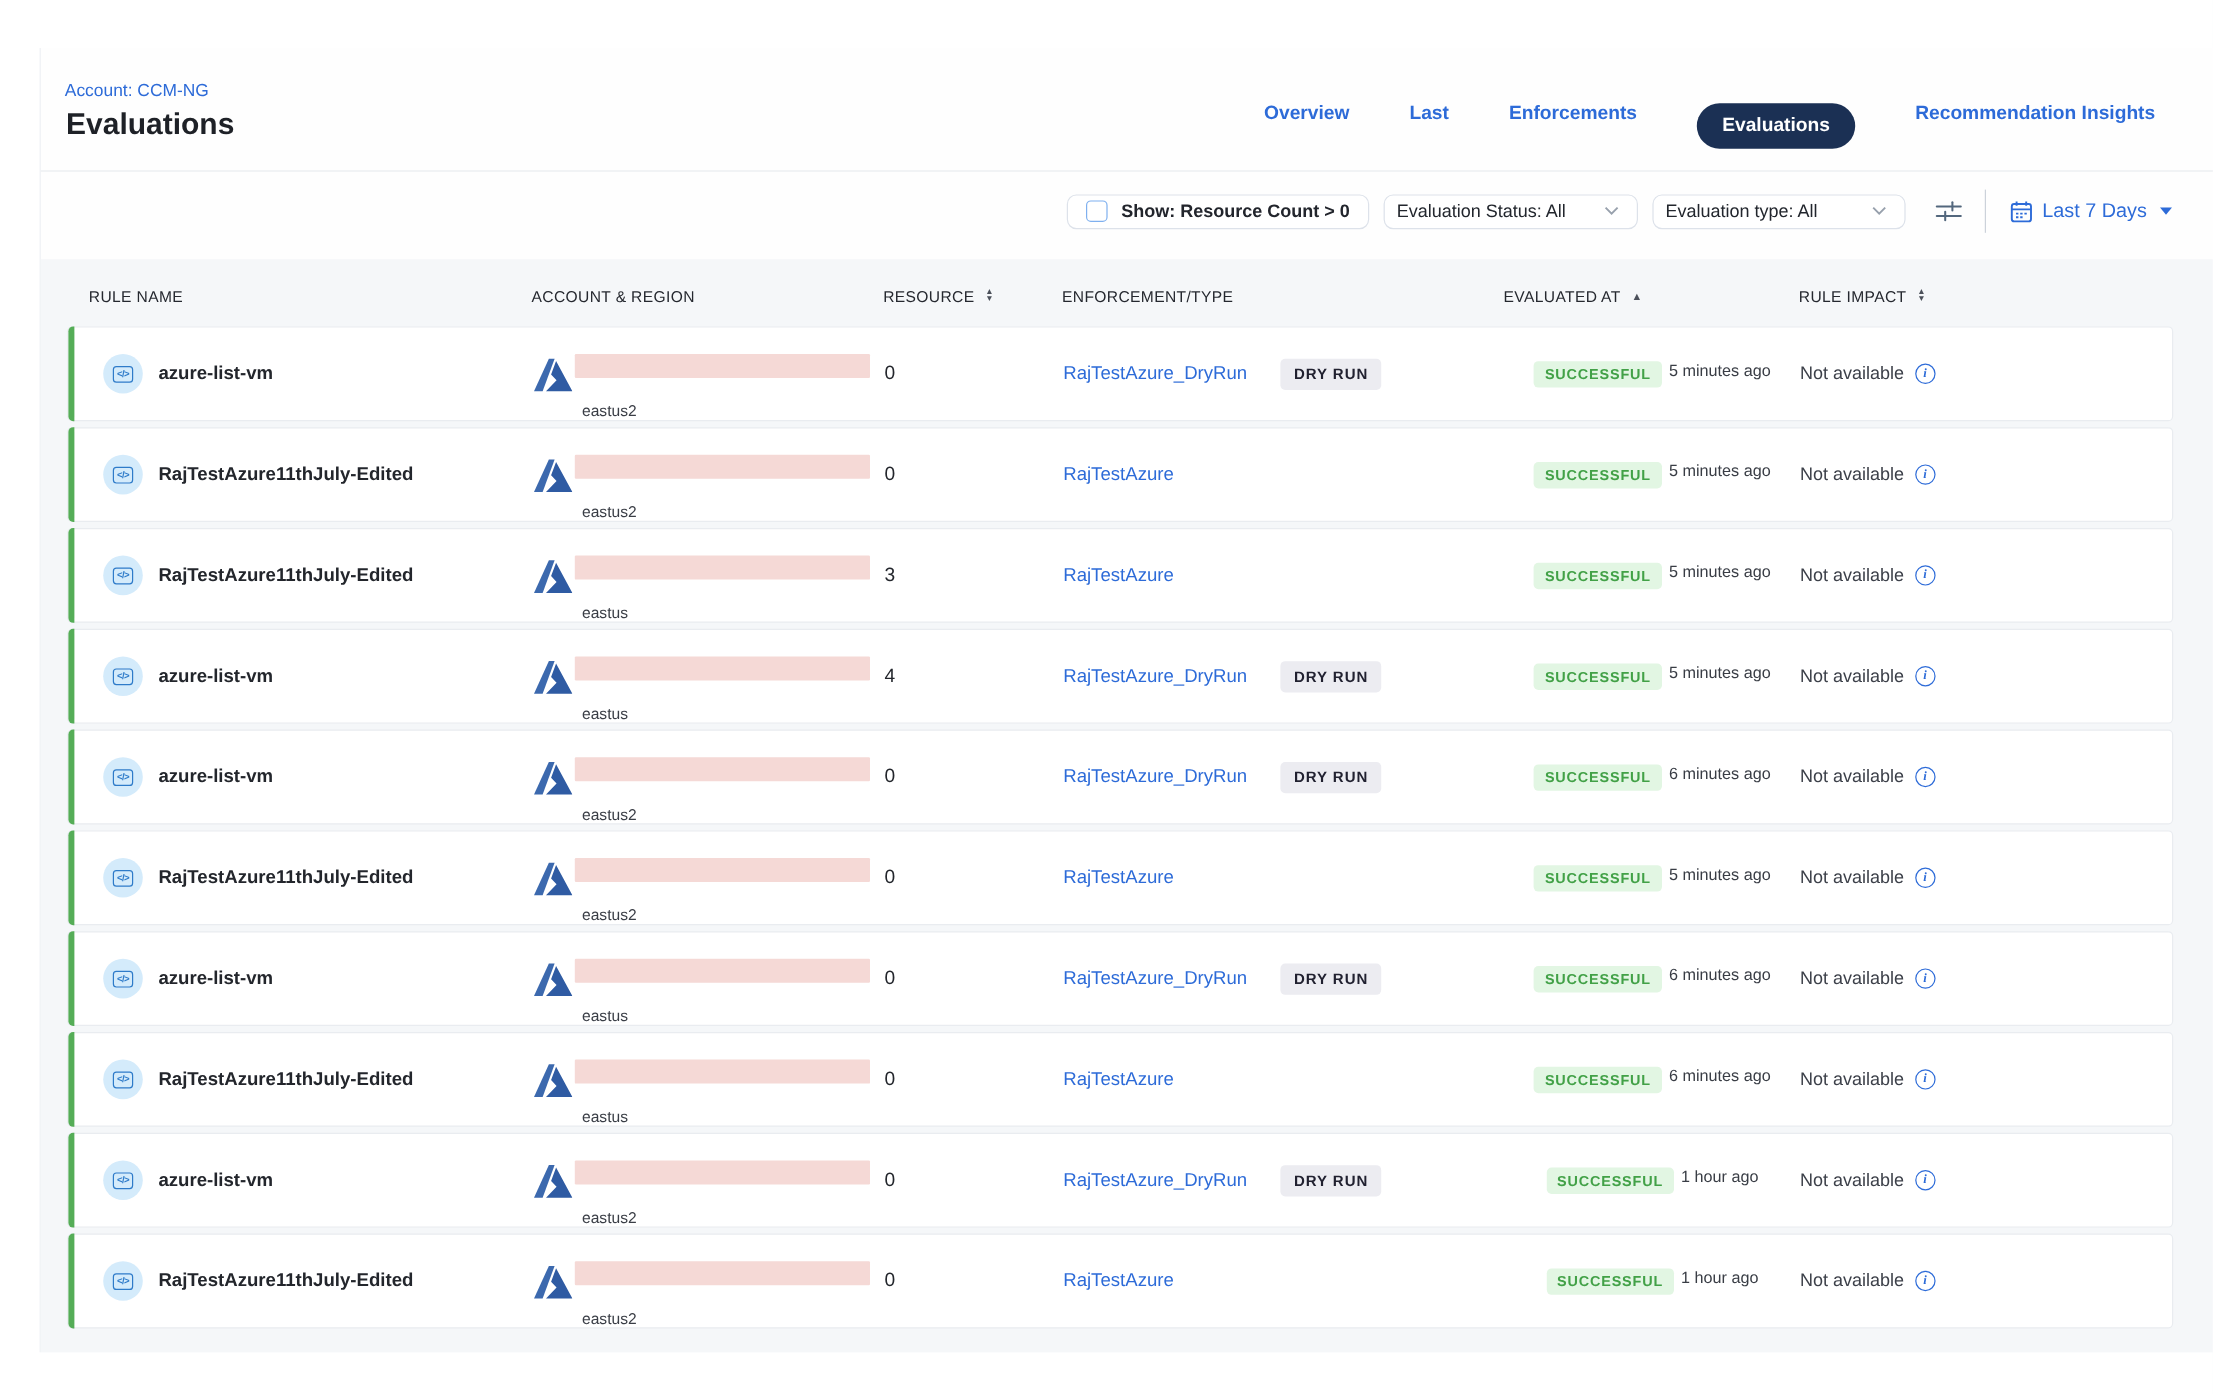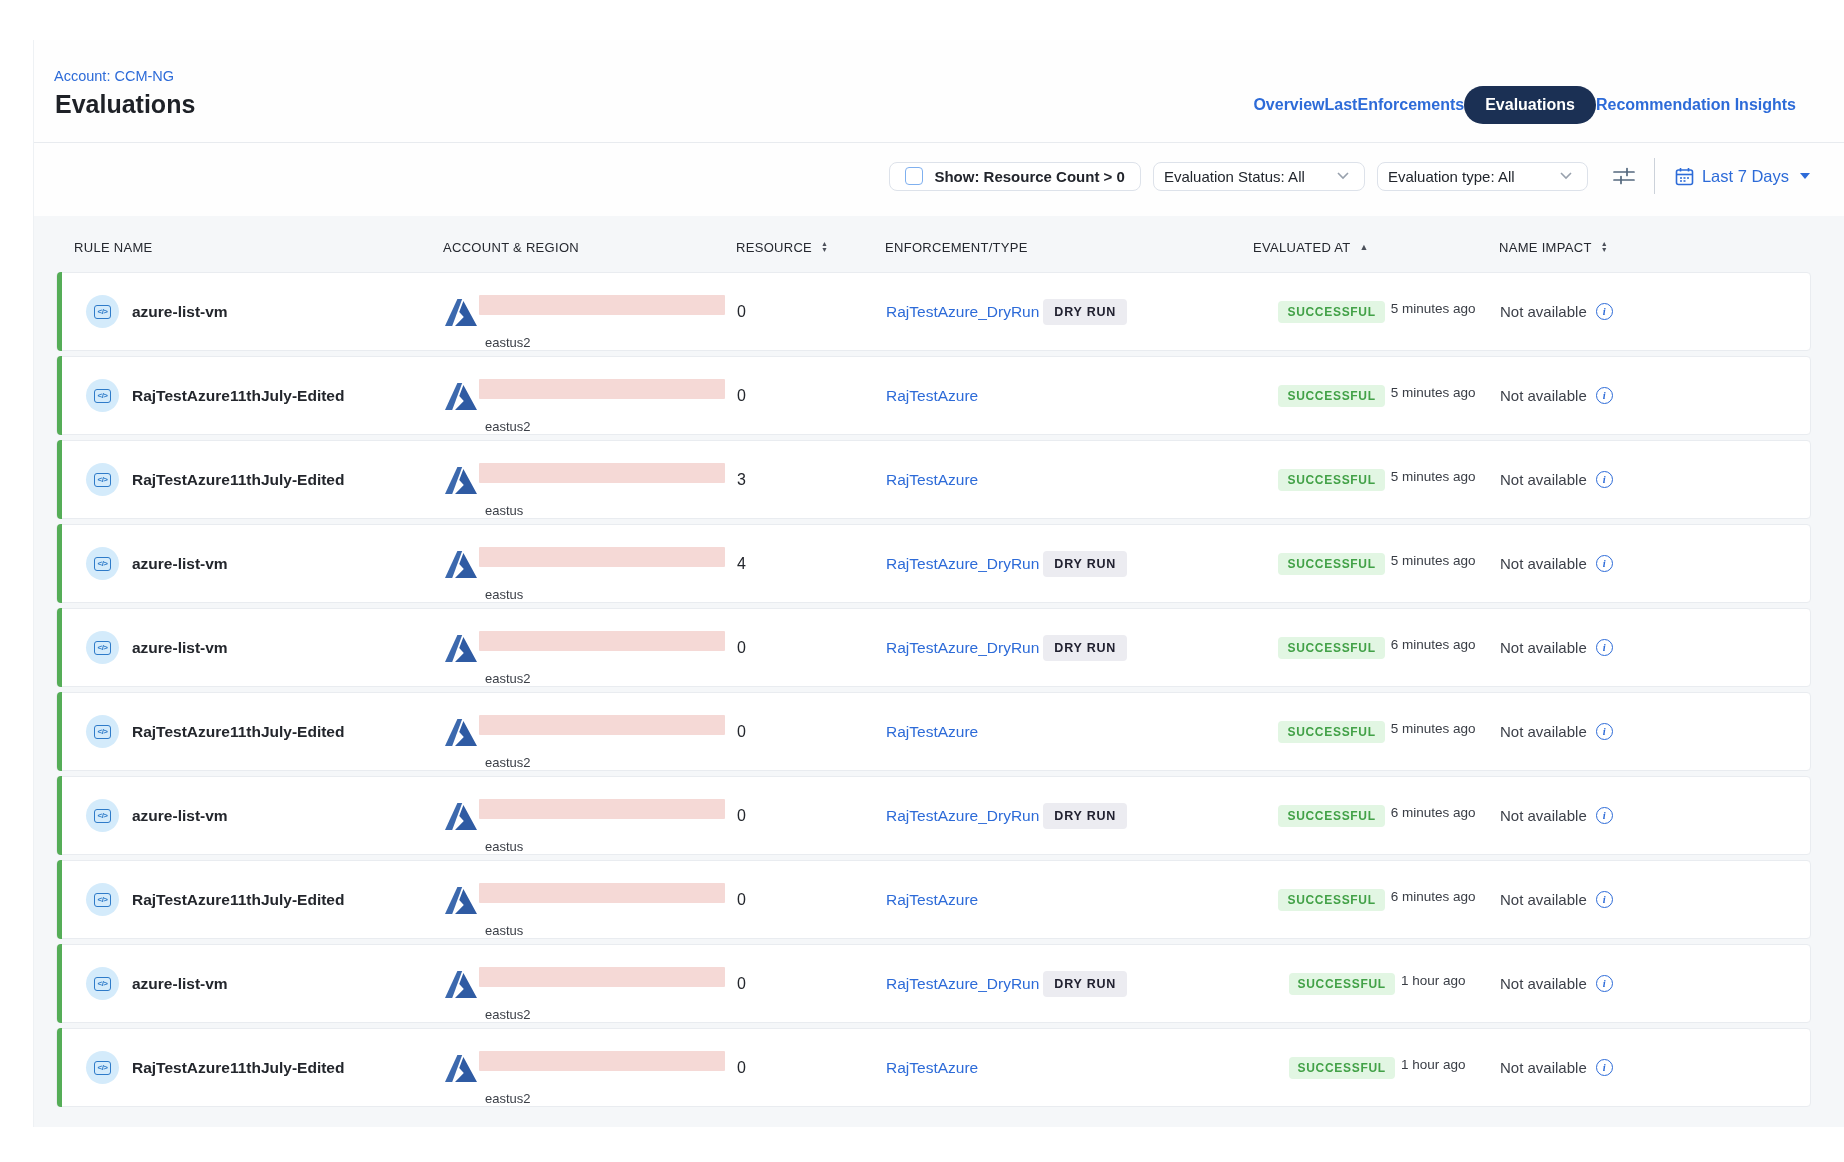--- a/index.html
+++ b/index.html
@@ -7,21 +7,21 @@
   body {
     font-family: "Liberation Sans", "DejaVu Sans", sans-serif;
     background:#ffffff; color:#23262c; overflow:hidden; position:relative;
   }
   .content-area { position:absolute; left:33px; top:40px; right:0; height:1087px;
     border-left:1px solid #eef1f4; background:#fefefe; }
 
   
   .breadcrumb { position:absolute; left:20px; top:28px; font-size:14.5px; color:#2d6bd8; cursor:pointer; }
   .page-title { position:absolute; left:21px; top:50px; font-size:25px; font-weight:bold; color:#1e2127; }
-  .nav { position:absolute; top:46px; right:48px; display:flex; align-items:center; }
+  .nav { position:absolute; top:46px; right:48px; display:flex; gap:50px; }
   .nav-tab { font-size:16px; font-weight:bold; color:#2d6bd8; cursor:pointer; white-space:nowrap; }
   .nav-tab.active { background:#1b3054; color:#ffffff; padding:10px 21px; border-radius:22px; }
   .header-divider { position:absolute; left:0; right:0; top:102px; height:1px; background:#e8ebef; }
 
   
   .filter-bar { position:absolute; top:118px; right:34px; display:flex; align-items:center; }
   .filter-box { height:29px; background:#fff; border:1px solid #dde2ea; border-radius:8px;
     display:flex; align-items:center; padding:0 15px; cursor:pointer; }
   .checkbox { width:18px; height:18px; border:1.5px solid #7fb0ef; border-radius:4px; background:#fff; margin-right:11px; flex:none; }
   .filter-label { font-size:15px; font-weight:bold; color:#22252c; white-space:nowrap; }
@@ -52,21 +52,21 @@
   .code-badge { font-size:8px; font-weight:bold; color:#2e7bc9; border:1.4px solid #2e7bc9; border-radius:3px; padding:2px 2.5px; line-height:8px; letter-spacing:-.5px; }
   .rule-name { font-size:15.5px; font-weight:600; color:#23262c; }
 
   .col-account { position:relative; height:100%; }
   .az-logo { position:absolute; left:1px; top:25px; }
   .redacted { position:absolute; left:35px; top:22px; width:246px; height:20px; background:#f5d9d6; border-radius:1px; }
   .region { position:absolute; left:41px; top:62px; font-size:13px; color:#3a3e46; }
 
   .col-resource { font-size:16px; color:#23262c; }
 
-  .col-enforcement { display:flex; align-items:center; gap:4px;text-align:center; }
+  .col-enforcement { display:flex; align-items:center; gap:28px;text-align:center; }
   .enf-link { font-size:15.5px; font-weight:500; color:#2d6bd8; text-decoration:none; }
   .dry-run { background:#ececf1; color:#212130; font-size:12.5px; font-weight:bold; letter-spacing:.8px; padding:6px 11px; border-radius:4px; white-space:nowrap; }
 
   .col-evaluated { display:flex; justify-content:center; align-items:flex-start; gap:6px; }
   .status-badge { background:#e2f6e3; color:#42a147; font-size:12px; font-weight:bold; letter-spacing:.7px; padding:4px 9px; border-radius:4px; }
   .eval-time { font-size:13.5px; color:#393d45; }
 
   .col-cost { display:flex; align-items:center; gap:9px; }
   .cost-text { font-size:15px; color:#3d414a; }
   .info-icon { width:17px; height:17px; border:1.4px solid #2d6bd8; border-radius:50%; color:#2d6bd8;
@@ -153,21 +153,21 @@
         <span class="sort-stack">▲<br>▼</span>
         </div>
       <div class="th">
           <span>ENFORCEMENT/TYPE</span>
         </div>
       <div class="th">
           <span>EVALUATED AT</span>
         <span class="sort-asc">▲</span>
         </div>
       <div class="th">
-          <span>NAME IMPACT</span>
+          <span>RULE IMPACT</span>
         <span class="sort-stack">▲<br>▼</span>
         </div>
     </div>
     <div class="rows" id="rows">
   <div class="row grid-cols">
     <div class="accent"></div>
     <div class="col-rule">
       <span class="rule-icon-circle">
               <span class="code-badge">&lt;/&gt;</span>
             </span>

